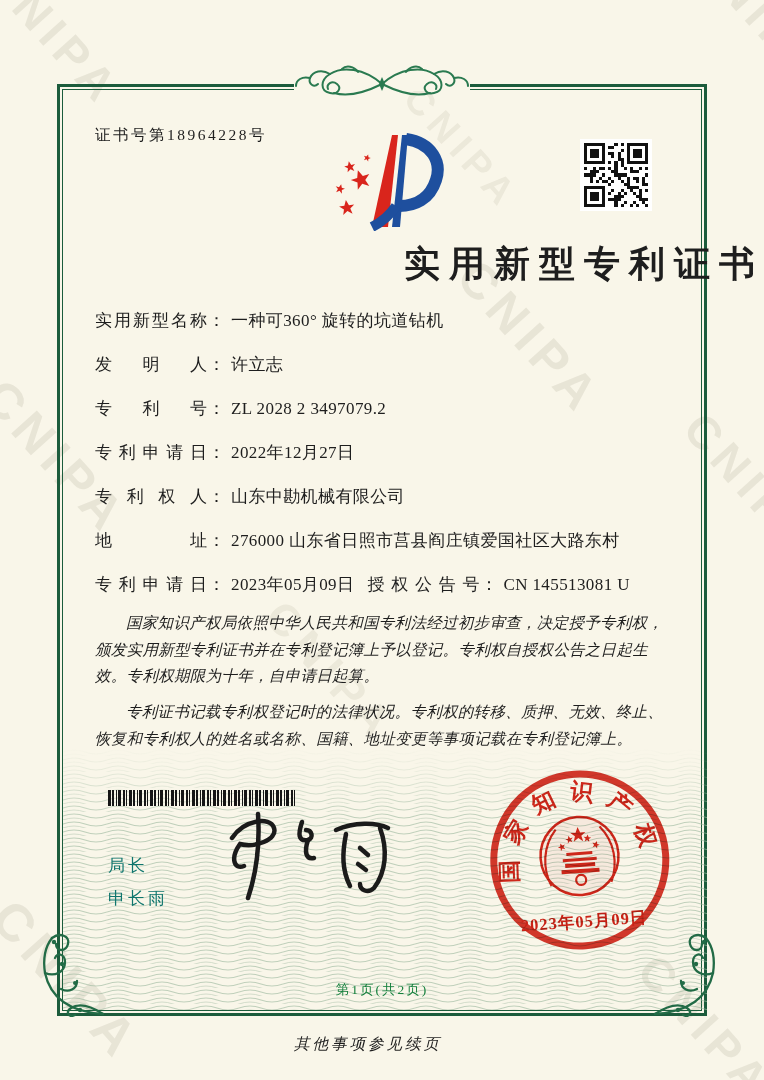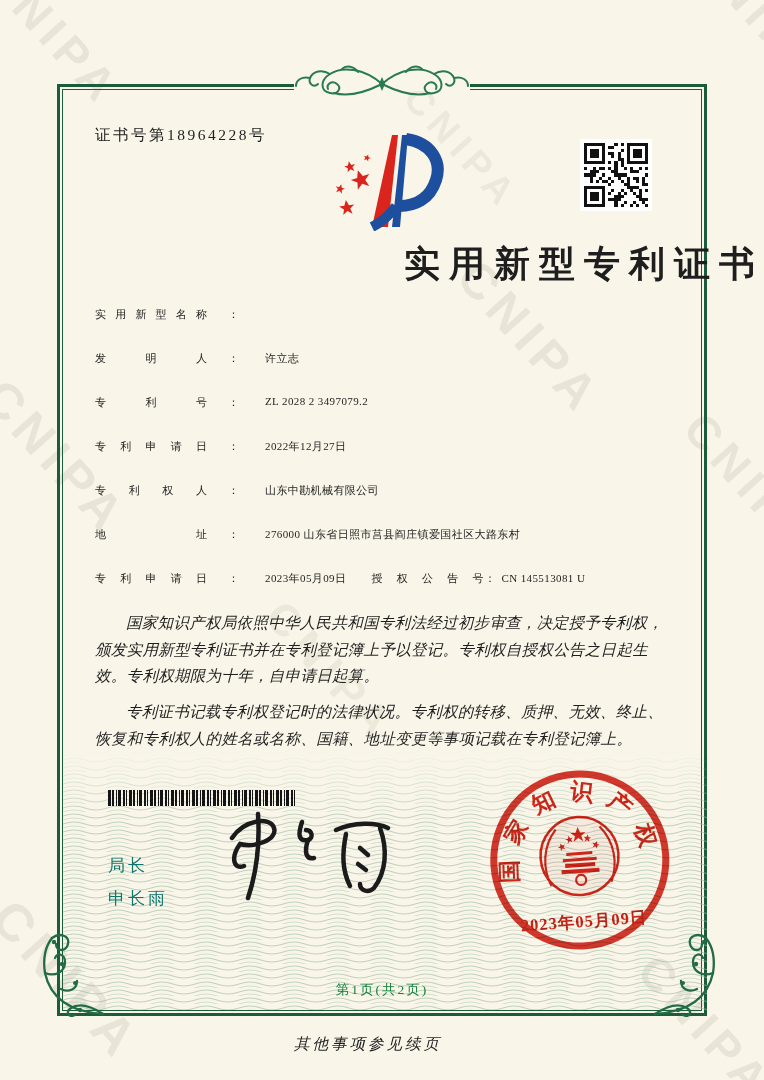--- a/index.html
+++ b/index.html
@@ -29,25 +29,25 @@
          -webkit-mask-image:linear-gradient(to bottom,transparent,black 70px);
          mask-image:linear-gradient(to bottom,transparent,black 70px);}
 
   .abs{position:absolute;z-index:3;}
   .cert-number{left:95px;top:125px;font-size:15.5px;letter-spacing:2.5px;text-align:right;}
   .logo{left:330px;top:131px;}
   .qr{left:580px;top:139px;background:#fff;padding:4px;}
   .title{left:0;right:0;top:240px;text-align:right;font-size:36px;font-weight:700;
          letter-spacing:9px;font-family:Liberation Mono, monospace;}
   .fields{left:95px;top:307px;width:578px;}
-  .field-row{display:flex;align-items:flex-start;height:27px;margin-bottom:17px;font-size:11px;gap:20px;}
+  .field-row{display:flex;align-items:center;height:27px;margin-bottom:17px;font-size:17px;}
   .f-label{display:inline-block;width:112px;text-align:justify;text-align-last:justify;}
   .f-colon{margin:0 6px 0 1px;}
   .f-value{letter-spacing:.4px;white-space:nowrap;}
-  .pair2{margin-left:5px;display:flex;align-items:baseline;}
+  .pair2{margin-left:13px;display:flex;align-items:baseline;}
 
   .paragraphs{left:95px;top:610px;width:578px;font-size:15.5px;line-height:1.72;
               font-style:italic;letter-spacing:.3px;}
   .paragraphs p{margin:0 0 9px 0;text-indent:2em;}
 
   .barcode{left:108px;top:790px;}
   .signer{left:108px;top:850px;font-family:"Liberation Sans","DejaVu Sans",sans-serif;
           font-size:17px;letter-spacing:3px;line-height:1.92;font-weight:500;color:#0f766e;}
   .signature{left:218px;top:808px;}
   .seal{left:487px;top:770px;mix-blend-mode:multiply;}
@@ -268,20 +268,21 @@
       <rect x="17" y="20" width="1" height="1" fill="#111"></rect>
       <rect x="20" y="20" width="1" height="1" fill="#111"></rect>
     </svg>
 
   <div class="abs title">实用新型专利证书</div>
 
   <div class="abs fields">
     <div class="field-row">
       <span class="f-label">实用新型名称</span>
         <span class="f-colon">：</span>
+        <span class="f-value">一种可360° 旋转的坑道钻机</span>
     </div>
     <div class="field-row">
       <span class="f-label">发明人</span>
         <span class="f-colon">：</span>
         <span class="f-value">许立志</span>
     </div>
     <div class="field-row">
       <span class="f-label">专利号</span>
         <span class="f-colon">：</span>
         <span class="f-value">ZL 2028 2 3497079.2</span>

